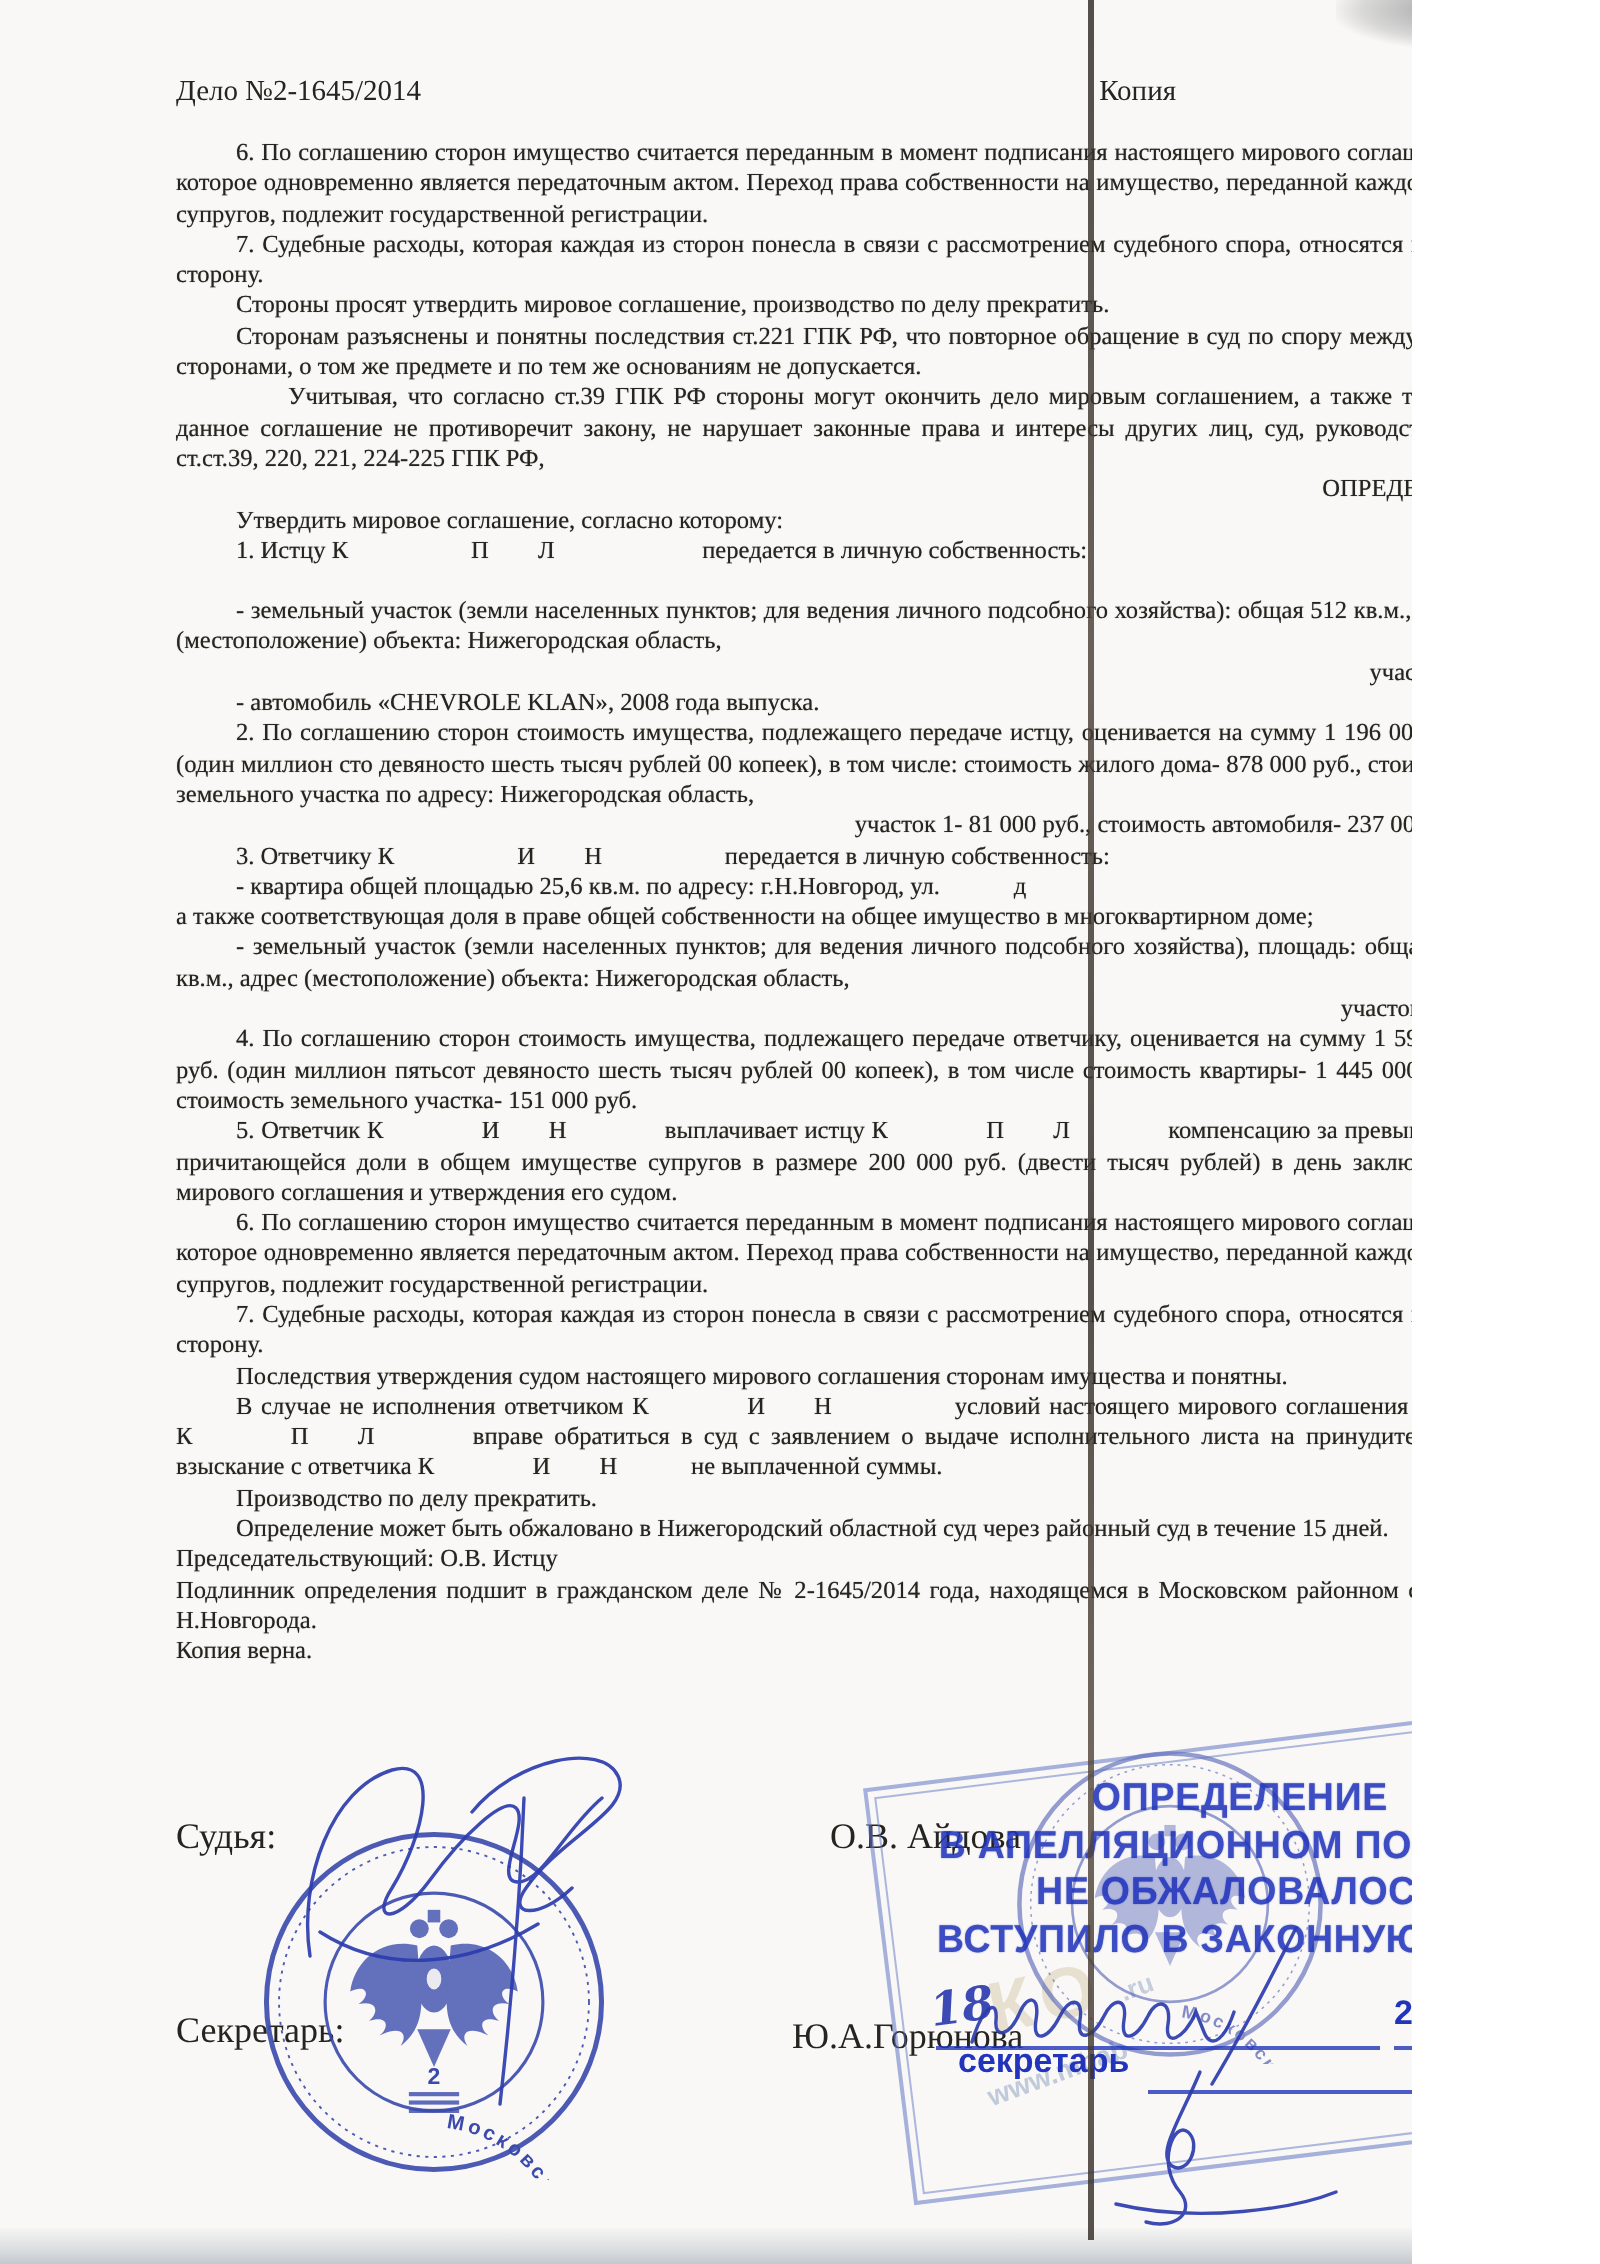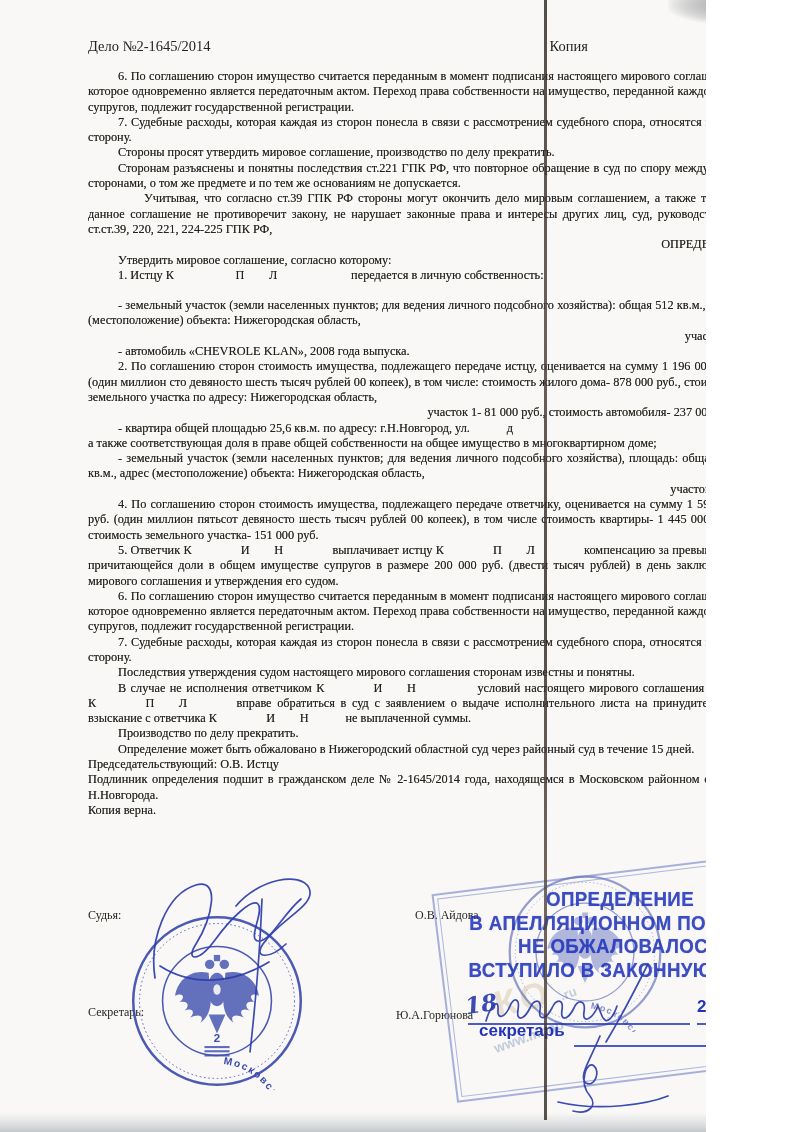--- a/index.html
+++ b/index.html
@@ -26,21 +26,21 @@
   .doc-body{padding:14px 98px 0 88px;width:650px;box-sizing:content-box;}
   .para{margin:0;text-align:justify;text-indent:30px;font-size:12.3px;line-height:15.3px;
     text-shadow:0 0 .45px rgba(40,36,30,.6);}
   .p-indent2{text-indent:56px;}
   .p-center{text-align:right;text-indent:0;}
   .p-right{text-align:right;text-indent:0;}
   .p-none{text-indent:0;}
   .p-gapbefore{margin-top:15px;}
   
   .abs{position:absolute;}
-  .sig-label{font-size:12px;z-index:8;}
+  .sig-label{font-size:18px;z-index:8;}
   
   .seal-big{position:absolute;left:128px;top:912px;z-index:20;}
   .seal-small{position:absolute;left:505px;top:872px;z-index:12;opacity:.62;}
   .stamp-frame{position:absolute;left:443px;top:872px;width:348px;height:206px;
     border:2px solid rgba(96,117,196,.55);transform:rotate(-7deg);z-index:13;}
   .stamp-frame::before{content:"";position:absolute;inset:3px;border:1px solid rgba(96,117,196,.5);}
   .stamp-text{position:absolute;left:446px;top:888px;width:348px;text-align:center;z-index:14;
     font-family:"Liberation Sans","DejaVu Sans",sans-serif;font-weight:bold;color:#2134bb;
     transform:scaleX(.96);}
   .stamp-line{font-size:19.5px;line-height:23.5px;letter-spacing:.4px;opacity:.88;
@@ -79,29 +79,30 @@
       <p class="para p-indent">Сторонам разъяснены и понятны последствия ст.221 ГПК РФ, что повторное обращение в суд по спору между теми сторонами, о том же предмете и по тем же основаниям не допускается.</p>
       <p class="para p-indent2">Учитывая, что согласно ст.39 ГПК РФ стороны могут окончить дело мировым соглашением, а также то, что данное соглашение не противоречит закону, не нарушает законные права и интересы других лиц, суд, руководствуясь ст.ст.39, 220, 221, 224-225 ГПК РФ,</p>
       <p class="para p-center">ОПРЕДЕЛИЛ:</p>
       <p class="para p-indent">Утвердить мировое соглашение, согласно которому:</p>
       <p class="para p-indent">1. Истцу К     П  Л      передается в личную собственность:</p>
       <p class="para p-indent p-gapbefore">- земельный участок (земли населенных пунктов; для ведения личного подсобного хозяйства): общая 512 кв.м., адрес (местоположение) объекта: Нижегородская область,  </p>
       <p class="para p-center">участок 1;</p>
       <p class="para p-indent">- автомобиль «CHEVROLE KLAN», 2008 года выпуска.</p>
       <p class="para p-indent">2. По соглашению сторон стоимость имущества, подлежащего передаче истцу, оценивается на сумму 1 196 000 руб. (один миллион сто девяносто шесть тысяч рублей 00 копеек), в том числе: стоимость жилого дома- 878 000 руб., стоимость земельного участка по адресу: Нижегородская область,</p>
       <p class="para p-right">участок 1- 81 000 руб., стоимость автомобиля- 237 008 руб.</p>
+      <p class="para p-indent">3. Ответчику К     И  Н     передается в личную собственность:</p>
       <p class="para p-indent">- квартира общей площадью 25,6 кв.м. по адресу: г.Н.Новгород, ул.   д</p>
       <p class="para p-none">а также соответствующая доля в праве общей собственности на общее имущество в многоквартирном доме;</p>
       <p class="para p-indent">- земельный участок (земли населенных пунктов; для ведения личного подсобного хозяйства), площадь: общая 988 кв.м., адрес (местоположение) объекта: Нижегородская область,</p>
       <p class="para p-center">участок № 2.</p>
       <p class="para p-indent">4. По соглашению сторон стоимость имущества, подлежащего передаче ответчику, оценивается на сумму 1 596 000 руб. (один миллион пятьсот девяносто шесть тысяч рублей 00 копеек), в том числе стоимость квартиры- 1 445 000 руб., стоимость земельного участка- 151 000 руб.</p>
       <p class="para p-indent">5. Ответчик К    И  Н    выплачивает истцу К    П  Л    компенсацию за превышение причитающейся доли в общем имуществе супругов в размере 200 000 руб. (двести тысяч рублей) в день заключения мирового соглашения и утверждения его судом.</p>
       <p class="para p-indent">6. По соглашению сторон имущество считается переданным в момент подписания настоящего мирового соглашения, которое одновременно является передаточным актом. Переход права собственности на имущество, переданной каждому из супругов, подлежит государственной регистрации.</p>
       <p class="para p-indent">7. Судебные расходы, которая каждая из сторон понесла в связи с рассмотрением судебного спора, относятся на эту сторону.</p>
-      <p class="para p-indent">Последствия утверждения судом настоящего мирового соглашения сторонам известны и понятны.</p>
+      <p class="para p-indent">Последствия утверждения судом настоящего мирового соглашения сторонам имущества и понятны.</p>
       <p class="para p-indent">В случае не исполнения ответчиком К    И  Н     условий настоящего мирового соглашения истец К    П  Л    вправе обратиться в суд с заявлением о выдаче исполнительного листа на принудительное взыскание с ответчика К    И  Н   не выплаченной суммы.</p>
       <p class="para p-indent">Производство по делу прекратить.</p>
       <p class="para p-indent">Определение может быть обжаловано в Нижегородский областной суд через районный суд в течение 15 дней.</p>
       <p class="para p-none">Председательствующий: О.В. Истцу</p>
       <p class="para p-none">Подлинник определения подшит в гражданском деле № 2-1645/2014 года, находящемся в Московском районном суде г. Н.Новгорода.</p>
       <p class="para p-none">Копия верна.</p>
     </div>
 
   <span class="abs sig-label" style="left:88px;top:908px;">Судья:</span>
   <span class="abs sig-label" style="left:415px;top:908px;">О.В. Айдова</span>

